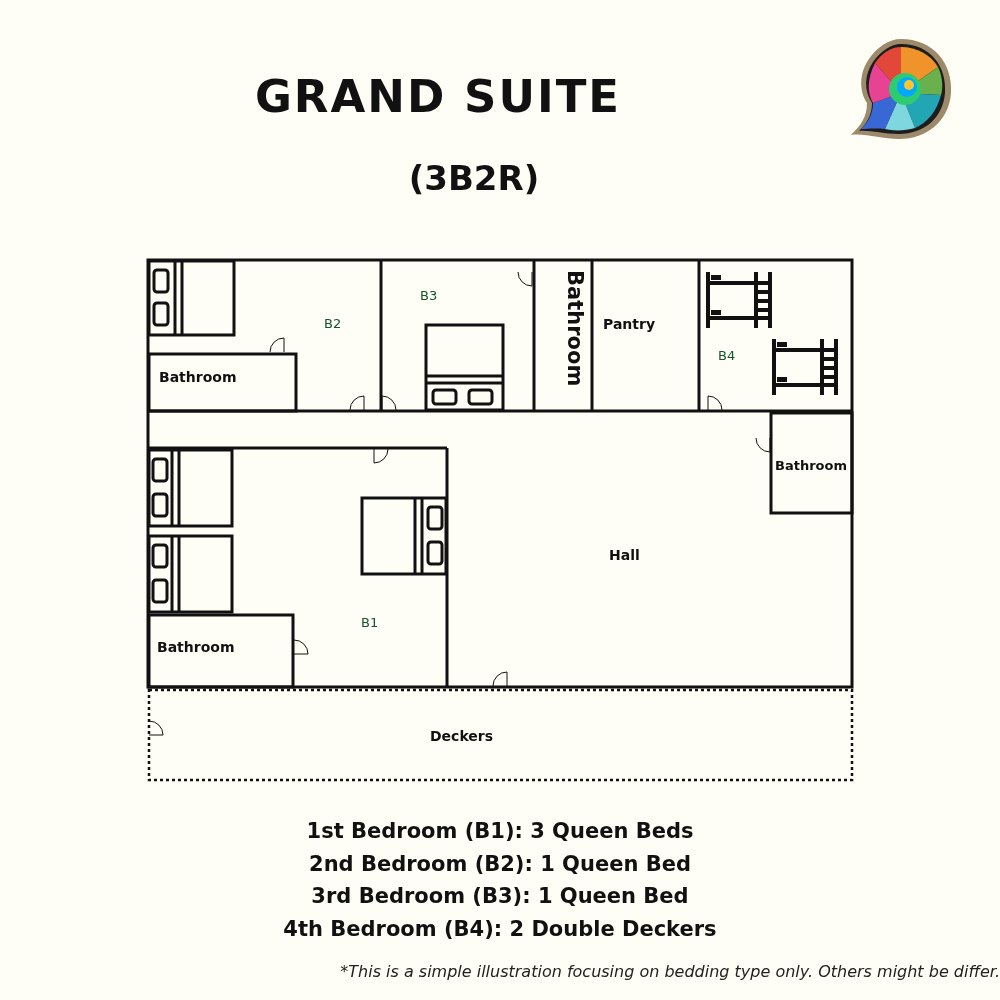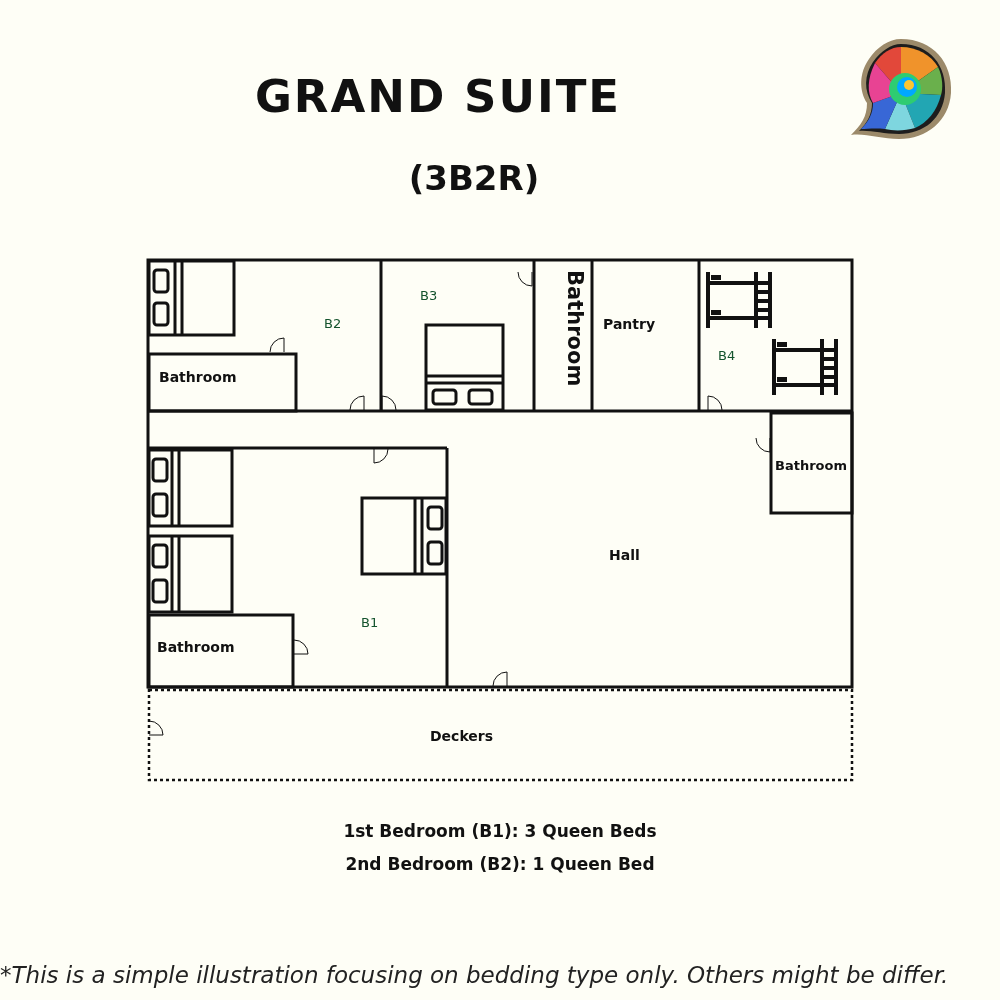--- a/index.html
+++ b/index.html
@@ -3,22 +3,22 @@
 <meta charset="utf-8">
 <style>
   html, body { margin:0; padding:0; }
   body { width:1000px; height:1000px; background:#fefef6; position:relative; overflow:hidden; font-family:"DejaVu Sans", sans-serif; color:#111; }
   .title { position:absolute; left:0; width:876px; top:70px; text-align:center; font-size:45px; font-weight:bold; letter-spacing:2px; font-family:"DejaVu Sans", sans-serif; }
   .subtitle { position:absolute; left:0; width:948px; top:158px; text-align:center; font-size:34px; font-weight:bold; }
   .logo { position:absolute; left:845px; top:33px; width:112px; height:112px; }
   .plan { position:absolute; left:0; top:0; width:1000px; height:1000px; }
   .lbl { position:absolute; font-weight:bold; font-size:14px; white-space:nowrap; }
   .room-tag { position:absolute; font-size:13px; color:#14532d; }
-  .legend { position:absolute; left:0; width:1000px; top:815px; text-align:center; font-size:17px; font-weight:bold; line-height:32.5px; }
-  .note { position:absolute; left:0; width:1000px; top:962px; text-align:left; font-size:23px; font-style:italic; color:#222; }
+  .legend { position:absolute; left:0; width:1000px; top:815px; text-align:center; font-size:21px; font-weight:bold; line-height:32.5px; }
+  .note { position:absolute; left:0; width:1000px; top:962px; text-align:right; font-size:16px; font-style:italic; color:#222; }
 </style>
 </head>
 <body>
 
 <div class="title">GRAND SUITE</div>
 <div class="subtitle">(3B2R)</div>
 
 <svg class="logo" viewBox="0 0 112 112">
   <path d="M56 6 C88 6 108 30 106 60 C104 88 82 106 54 106 C36 106 20 100 6 102 C16 92 22 84 22 70 C14 58 14 40 24 26 C32 14 44 6 56 6 Z" fill="#9c8a6a"></path>
   <path d="M56 11 C85 11 102 33 100 60 C98 85 79 101 54 101 C38 101 25 97 14 98 C22 90 27 82 27 70 C19 58 19 42 28 29 C36 18 46 11 56 11 Z" fill="#1d1d1d"></path>
@@ -128,15 +128,17 @@
 <div class="room-tag" style="left:718px;top:348px;">B4</div>
 <div class="lbl" style="left:602px;top:547px;margin-left:7px;">Hall</div>
 <div class="lbl" style="left:775px;top:458px;font-size:13px;">Bathroom</div>
 <div class="room-tag" style="left:361px;top:615px;">B1</div>
 <div class="lbl" style="left:157px;top:639px;">Bathroom</div>
 <div class="lbl" style="left:430px;top:728px;">Deckers</div>
 
 <div class="legend">
   <div>1st Bedroom (B1): 3 Queen Beds</div>
   <div>2nd Bedroom (B2): 1 Queen Bed</div>
+  <div>3rd Bedroom (B3): 1 Queen Bed</div>
+  <div>4th Bedroom (B4): 2 Double Deckers</div>
 </div>
 
 <div class="note">*This is a simple illustration focusing on bedding type only.  Others might be differ.</div>
 
 </body></html>

